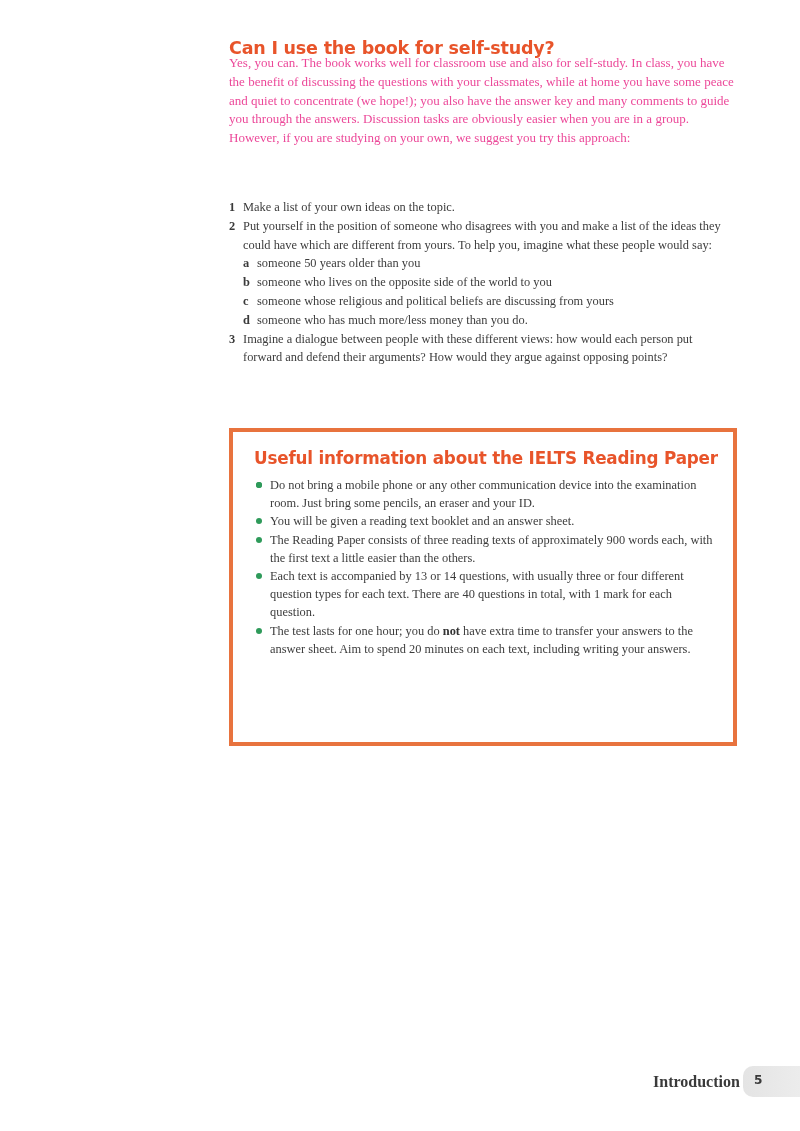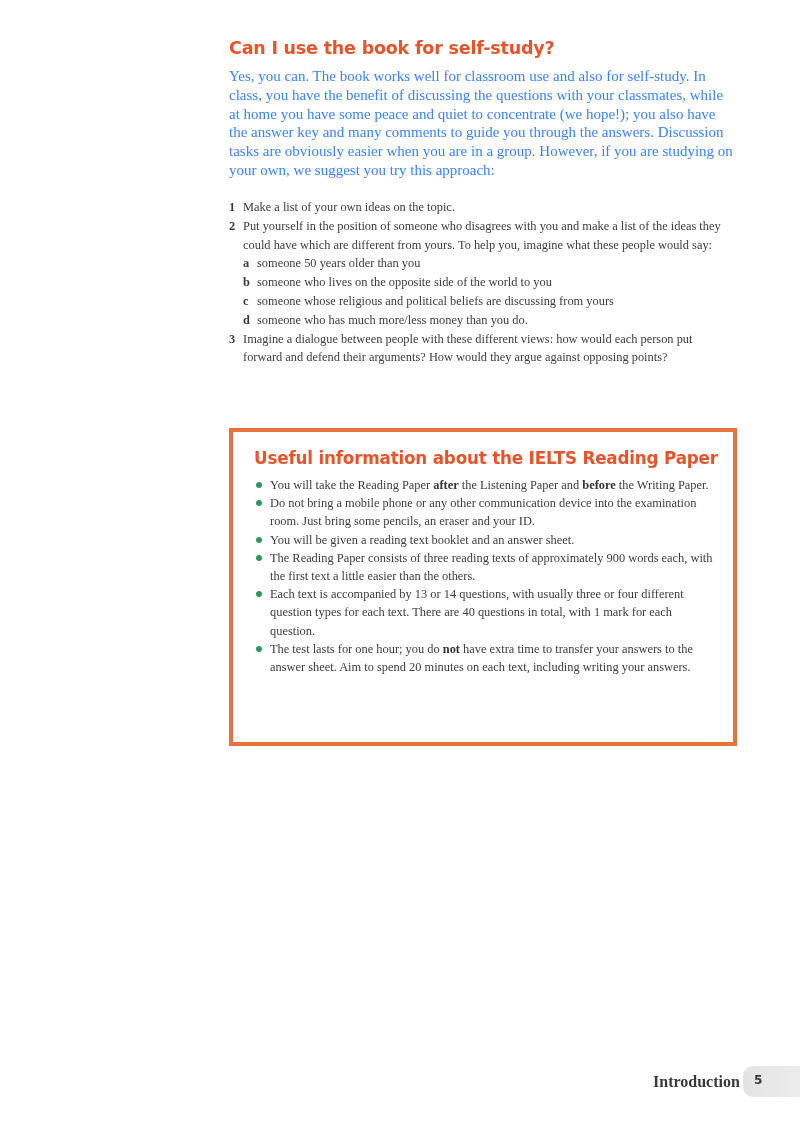--- a/index.html
+++ b/index.html
@@ -27,26 +27,26 @@
       margin: 0;
       font-family: "DejaVu Sans", "Liberation Sans", sans-serif;
       font-weight: bold;
       font-size: 17.5px;
       color: #e8542a;
       letter-spacing: -0.2px;
     }
     .intro-para {
       position: absolute;
       left: 229px;
-      top: 67px;
+      top: 54px;
       width: 505px;
       margin: 0;
-      font-size: 15px;
+      font-size: 13px;
       line-height: 18.8px;
-      color: #3b82f6;
+      color: #ec4899;
     }
     .steps {
       position: absolute;
       left: 229px;
       top: 198px;
       width: 505px;
       margin: 0;
       padding: 0;
       list-style: none;
       font-size: 12.4px;
@@ -196,21 +196,20 @@
       <span class="step-num">3</span>
       <span>Imagine a dialogue between people with these different views: how would each person put forward and defend their arguments? How would they argue against opposing points?</span>
     </li>
   </ol>
 
   <div class="info-box" style="border-color: rgb(232, 115, 62);">
     <h3 class="box-title">Useful information about the IELTS Reading Paper</h3>
     <ul class="bullets">
       <li class="bullet">
         <span class="bullet-dot" style="background: rgb(46, 154, 90);"></span>
-        <span class="bullet-text">You will take the Reading Paper <b class="em">after</b> the Listening Paper and <b class="em">before</b> the Writing Paper.</span>
       </li>
       <li class="bullet">
         <span class="bullet-dot" style="background: rgb(46, 154, 90);"></span>
         <span class="bullet-text">Do not bring a mobile phone or any other communication device into the examination room. Just bring some pencils, an eraser and your ID.</span>
       </li>
       <li class="bullet">
         <span class="bullet-dot" style="background: rgb(46, 154, 90);"></span>
         <span class="bullet-text">You will be given a reading text booklet and an answer sheet.</span>
       </li>
       <li class="bullet">

